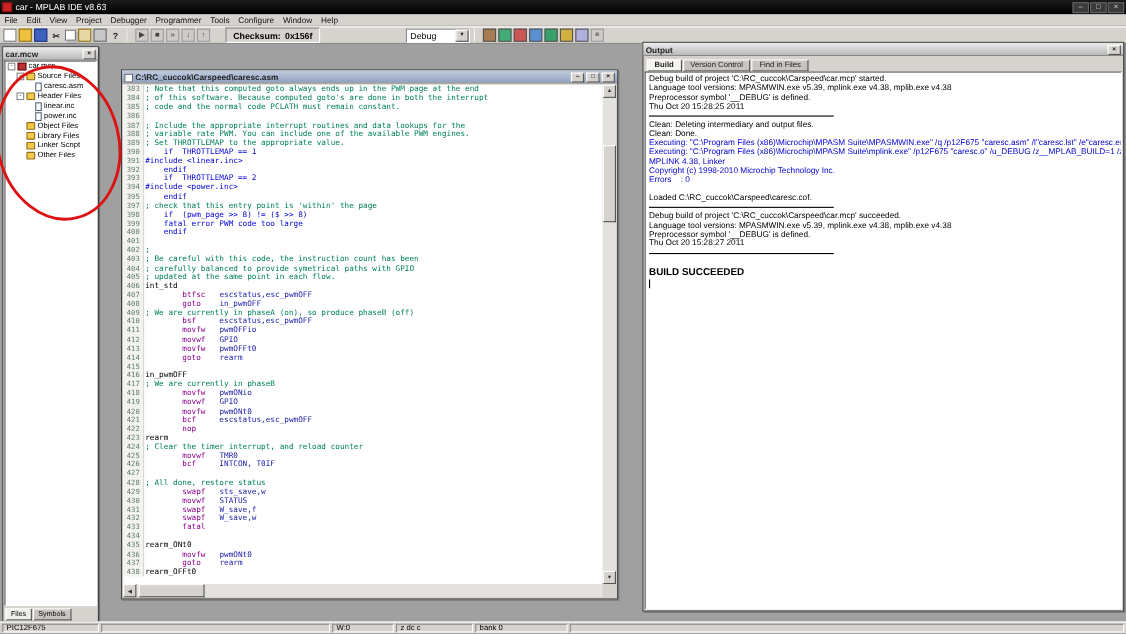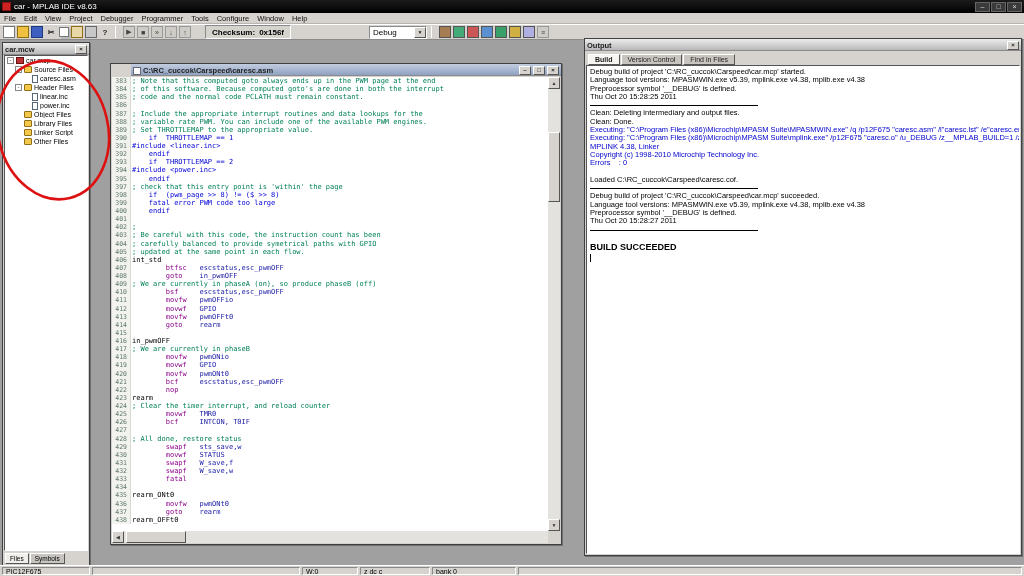--- a/index.html
+++ b/index.html
@@ -52,21 +52,21 @@
 .tlabel{overflow:hidden}
 .proj-tabs{position:absolute;left:1px;bottom:1px;height:13px;display:flex;align-items:flex-end;background:#d6d3ce;padding-left:1px}
 .ptab{font-size:6.5px;padding:1px 4px;border:1px solid;border-color:#fff #555 #555 #fff;background:#c8c5c0;margin-right:1px}
 .ptab.active{background:#efeeea}
 
 
 .annotation{position:absolute;left:-12px;top:48px;width:130px;height:170px;pointer-events:none;z-index:60}
 
 
 .editor{left:110px;top:63px;width:452px;height:482px;z-index:20}
-.ed-title{background:linear-gradient(#c3cde0,#8fa1c1);color:#101built828;margin-left:20px;}
+.ed-title{background:linear-gradient(#c3cde0,#8fa1c1);color:#101built828;}
 .ed-body{position:absolute;left:1px;top:13px;right:13px;bottom:13px;background:#fff;overflow:hidden;display:flex;flex-direction:column}
 .cl{display:flex;height:8.125px;line-height:8.125px;font-family:"DejaVu Sans Mono",monospace;font-size:7px;white-space:pre}
 .ln{width:19px;flex:0 0 auto;text-align:right;padding-right:3px;color:#5f7a6a;background:#f2f2ee;border-right:1px solid #d8d8d2;font-size:6.5px}
 .ct{padding-left:1px}
 .c-cm{color:#00805a}
 .c-di{color:#0000d6}
 .c-lb{color:#000}
 .c-bk{color:#000}
 .c-op{color:#8b008b}
 .c-arg{color:#1a1aa6}

